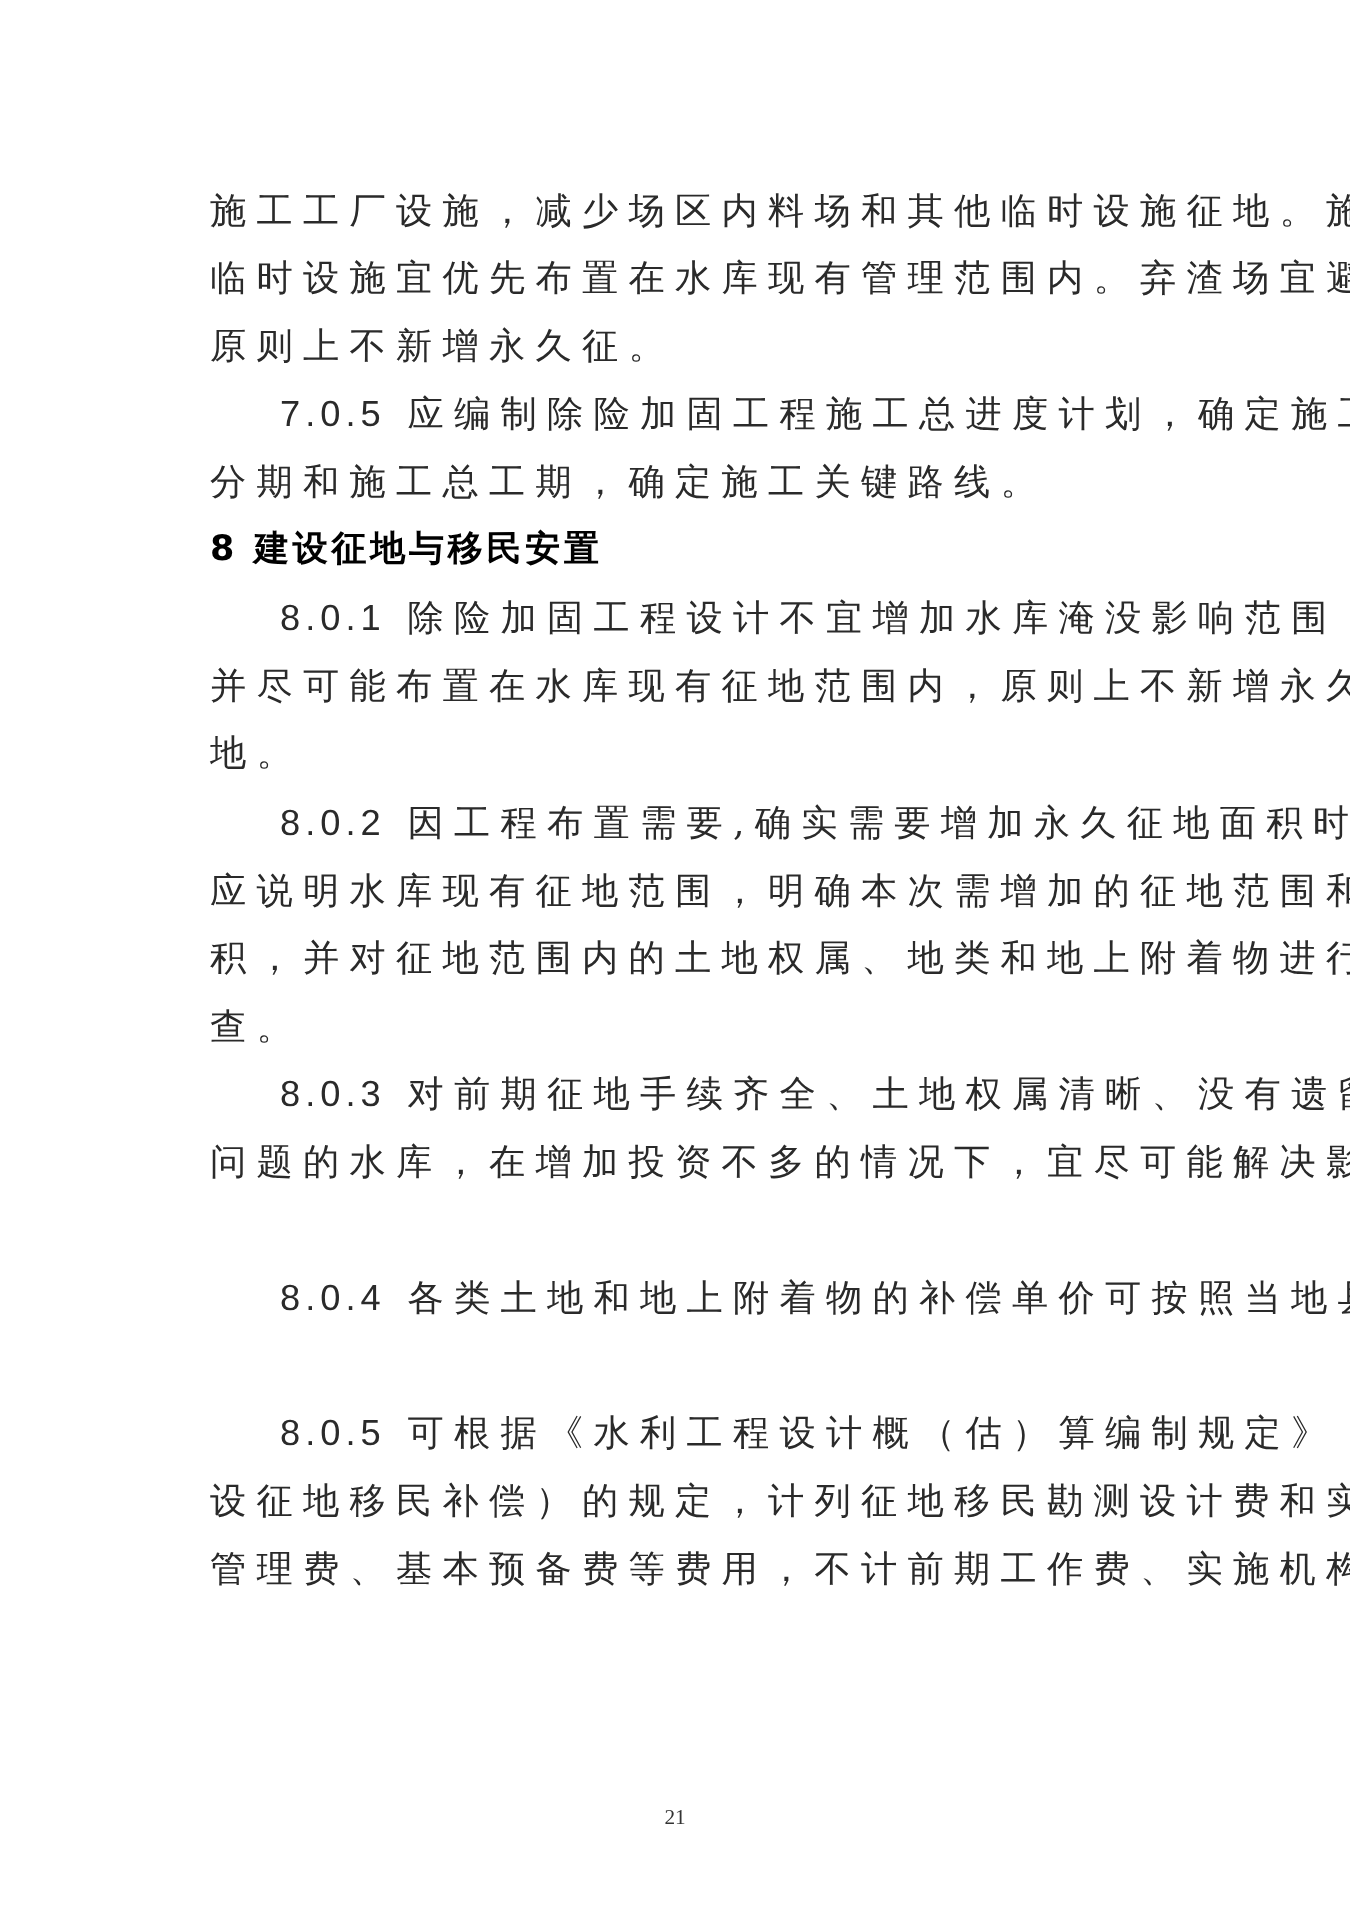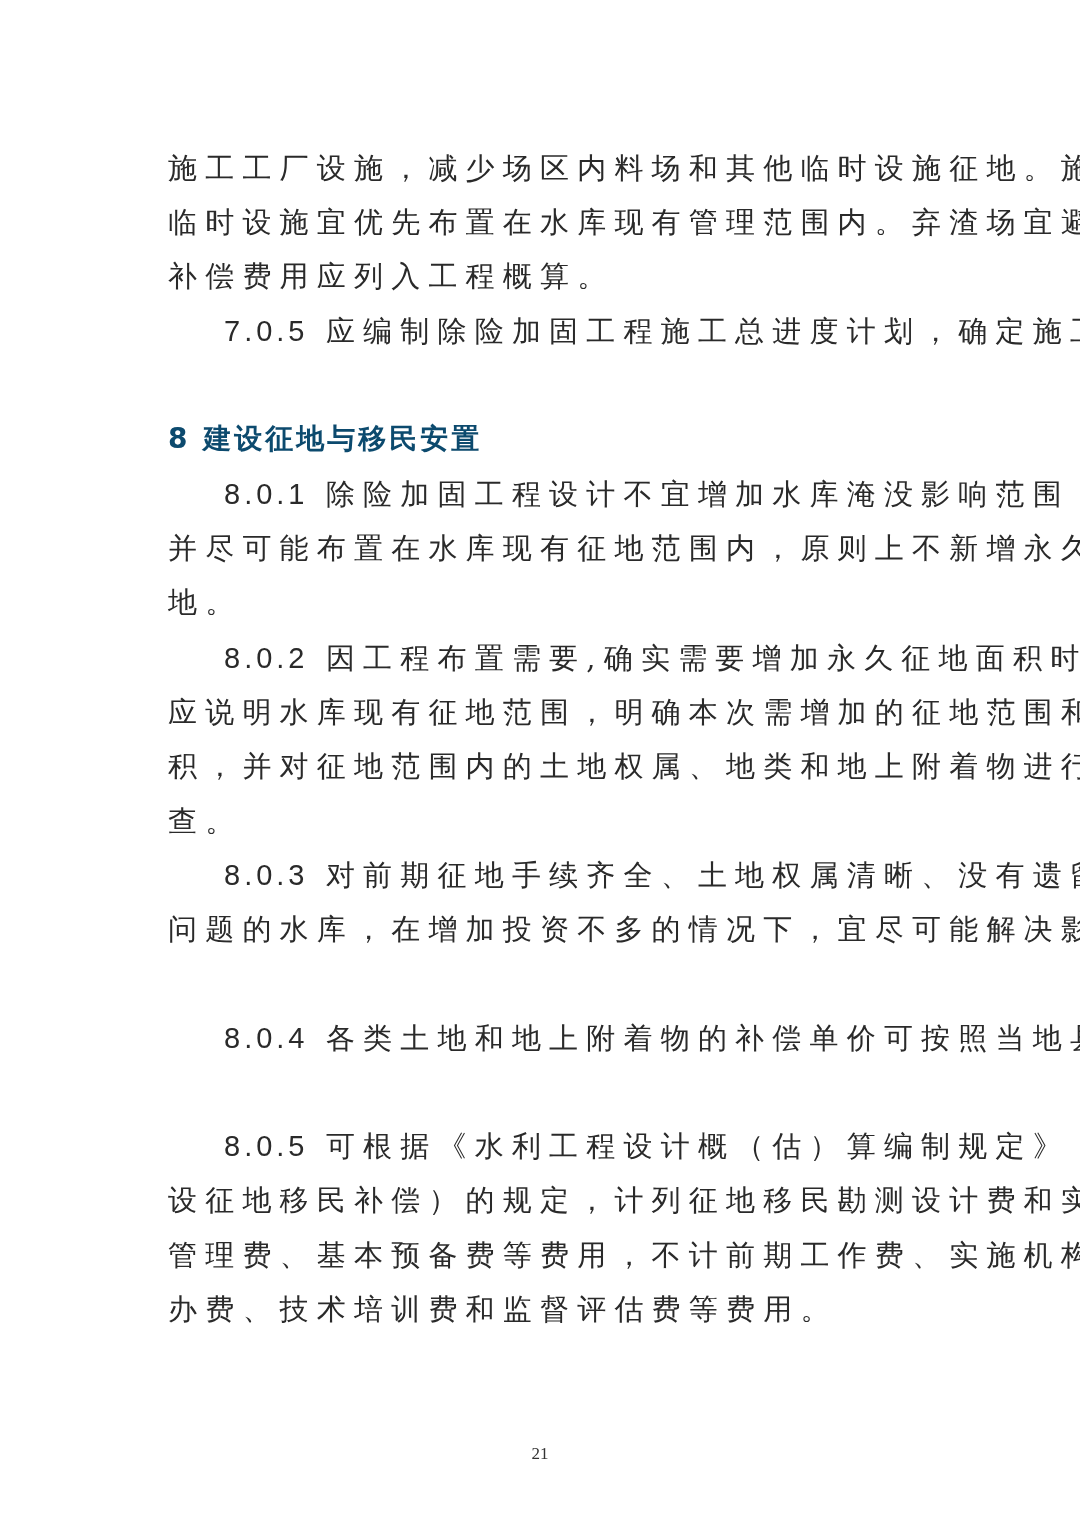--- a/index.html
+++ b/index.html
@@ -18,47 +18,48 @@
   }
   .line.indent { left: 224px; }
   .line .num { font-family: Liberation Sans, sans-serif; letter-spacing: 4px; }
   .heading {
     position: absolute;
     left: 168px;
     font-family: "DejaVu Sans", "Liberation Sans", sans-serif;
     font-weight: bold;
     font-size: 28px;
     line-height: 36px;
-    color: #0c4a6e;
+    color: #000000;
     letter-spacing: 3px;
     white-space: nowrap;
   }
   .pagenum {
     position: absolute;
     left: 0; width: 1080px;
     top: 1444px;
     text-align: center;
     font-family: "Liberation Serif", "DejaVu Serif", serif;
     font-size: 17px;
     color: #333;
   }
 </style>
 </head>
 <body>
 
 <div class="page">
 
   <div class="line" style="top:150px">施工工厂设施，减少场区内料场和其他临时设施征地。施工</div>
   <div class="line" style="top:204px">临时设施宜优先布置在水库现有管理范围内。弃渣场宜避开</div>
-  <div class="line" style="top:258px">补偿费用应列入工程概算。</div>
+  <div class="line" style="top:258px">原则上不新增永久征。</div>
 
   <div class="line indent" style="top:313px">
     <span class="num">7.0.5</span>
     <span>应编制除险加固工程施工总进度计划，确定施工</span>
   </div>
+  <div class="line" style="top:367px">分期和施工总工期，确定施工关键路线。</div>
 
   <div class="heading" style="top:421px">8  建设征地与移民安置</div>
 
   <div class="line indent" style="top:476px">
     <span class="num">8.0.1</span>
     <span>除险加固工程设计不宜增加水库淹没影响范围，</span>
   </div>
   <div class="line" style="top:530px">并尽可能布置在水库现有征地范围内，原则上不新增永久征</div>
   <div class="line" style="top:584px">地。</div>
 
@@ -80,16 +81,15 @@
     <span class="num">8.0.4</span>
     <span>各类土地和地上附着物的补偿单价可按照当地县</span>
   </div>
 
   <div class="line indent" style="top:1128px">
     <span class="num">8.0.5</span>
     <span>可根据《水利工程设计概（估）算编制规定》（建</span>
   </div>
   <div class="line" style="top:1182px">设征地移民补偿）的规定，计列征地移民勘测设计费和实施</div>
   <div class="line" style="top:1237px">管理费、基本预备费等费用，不计前期工作费、实施机构开</div>
-  <div class="line" style="top:1291px">办费、技术培训费和监督评估费等费用。</div>
 
   <div class="pagenum">21</div>
 </div>
 
 </body></html>

